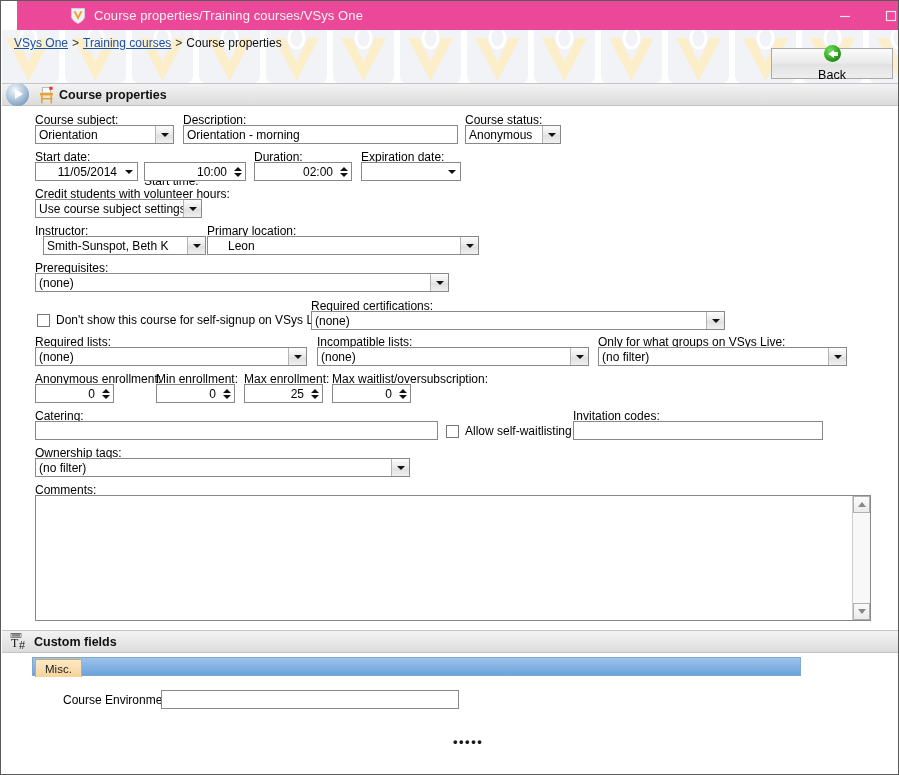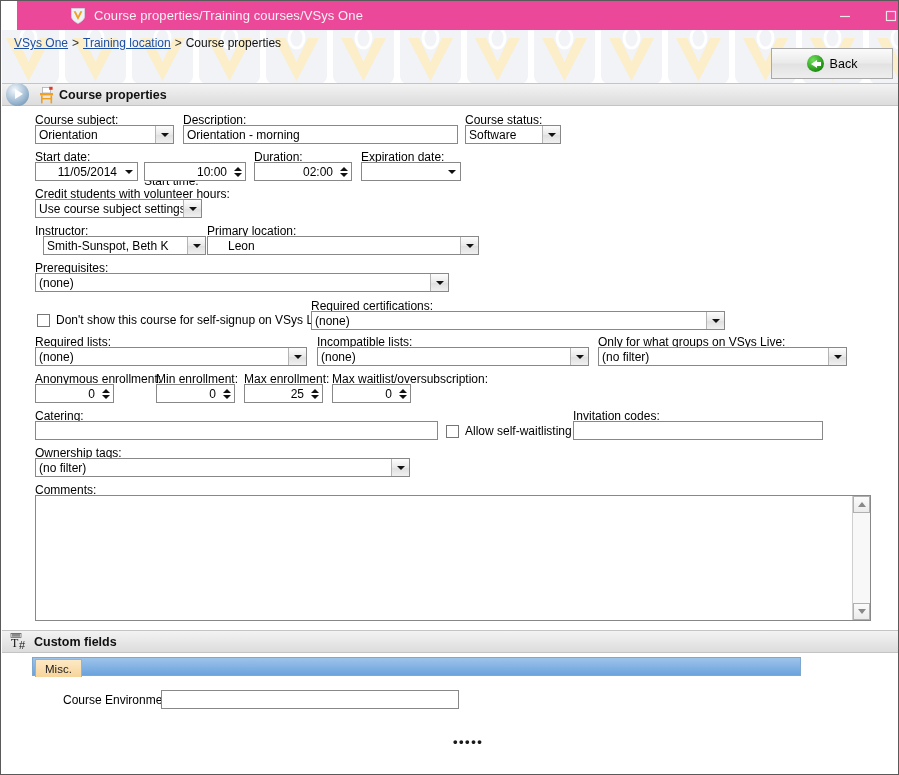--- a/index.html
+++ b/index.html
@@ -109,20 +109,21 @@
     height: 29px;
     background: linear-gradient(#fbfbfb, #eaeaea 48%, #e2e2e2 52%, #eeeeee);
     border: 1px solid #a9a9a9;
     display: flex;
     align-items: center;
     justify-content: center;
     gap: 6px;
     cursor: pointer;
     font-size: 12.5px;
     color: #000;
+    flex-direction: column;
   }
   .greenarrow {
     width: 17px; height: 17px;
     border-radius: 50%;
     background: radial-gradient(circle at 35% 30%, #6fe05a, #1f8f12 72%, #0e5c09);
     position: relative;
     flex: none;
   }
   .greenarrow::after {
     content: "";
@@ -388,21 +389,21 @@
           <rect x="2" y="2" width="61" height="61" rx="8" fill="#f1f3f6"></rect>
           <ellipse cx="32.5" cy="17" rx="7.5" ry="10" fill="none" stroke="#ffffff" stroke-width="3"></ellipse>
           <path d="M10 17 L32.5 60 L55 17 L44 17 L32.5 41 L21 17 Z" fill="#fbeec9"></path>
         </pattern>
       </defs>
       <rect x="0" y="0" width="897" height="53" fill="#ffffff"></rect>
       <rect x="0" y="0" width="897" height="53" fill="url(#wmpat)"></rect>
     </svg>
 
     <div class="breadcrumb">
-      <a>VSys One</a><span class="sep">&gt;</span><a>Training location</a><span class="sep">&gt;</span><span class="cur">Course properties</span>
+      <a>VSys One</a><span class="sep">&gt;</span><a>Training courses</a><span class="sep">&gt;</span><span class="cur">Course properties</span>
     </div>
 
     <div class="company">Bespoke Software, Inc.</div>
   </div>
 
   <div class="backbtn">
     <span class="greenarrow"></span>
     <span>Back</span>
   </div>
 
@@ -431,21 +432,21 @@
         </span>
     </div>
 
     <div class="lbl" style="left:182px; top:112px;">Description:</div>
     <div class="fld" style="left:182px; top:124px; width:275px;">
       <span class="val">Orientation - morning</span>
     </div>
 
     <div class="lbl" style="left:464px; top:112px;">Course status:</div>
     <div class="fld combo" style="left:464px; top:124px; width:96px;">
-      <span class="val">Software</span>
+      <span class="val">Anonymous</span>
       <span class="arrowbox">
           <span class="caret"></span>
         </span>
     </div>
 
     <div class="lbl" style="left:34px; top:149px;">Start date:</div>
     <div class="fld combo" style="left:34px; top:161px; width:103px;">
       <span class="val right">11/05/2014</span>
       <span style="width:16px;display:flex;align-items:center;justify-content:center;flex:none;">
           <span class="caret"></span>

